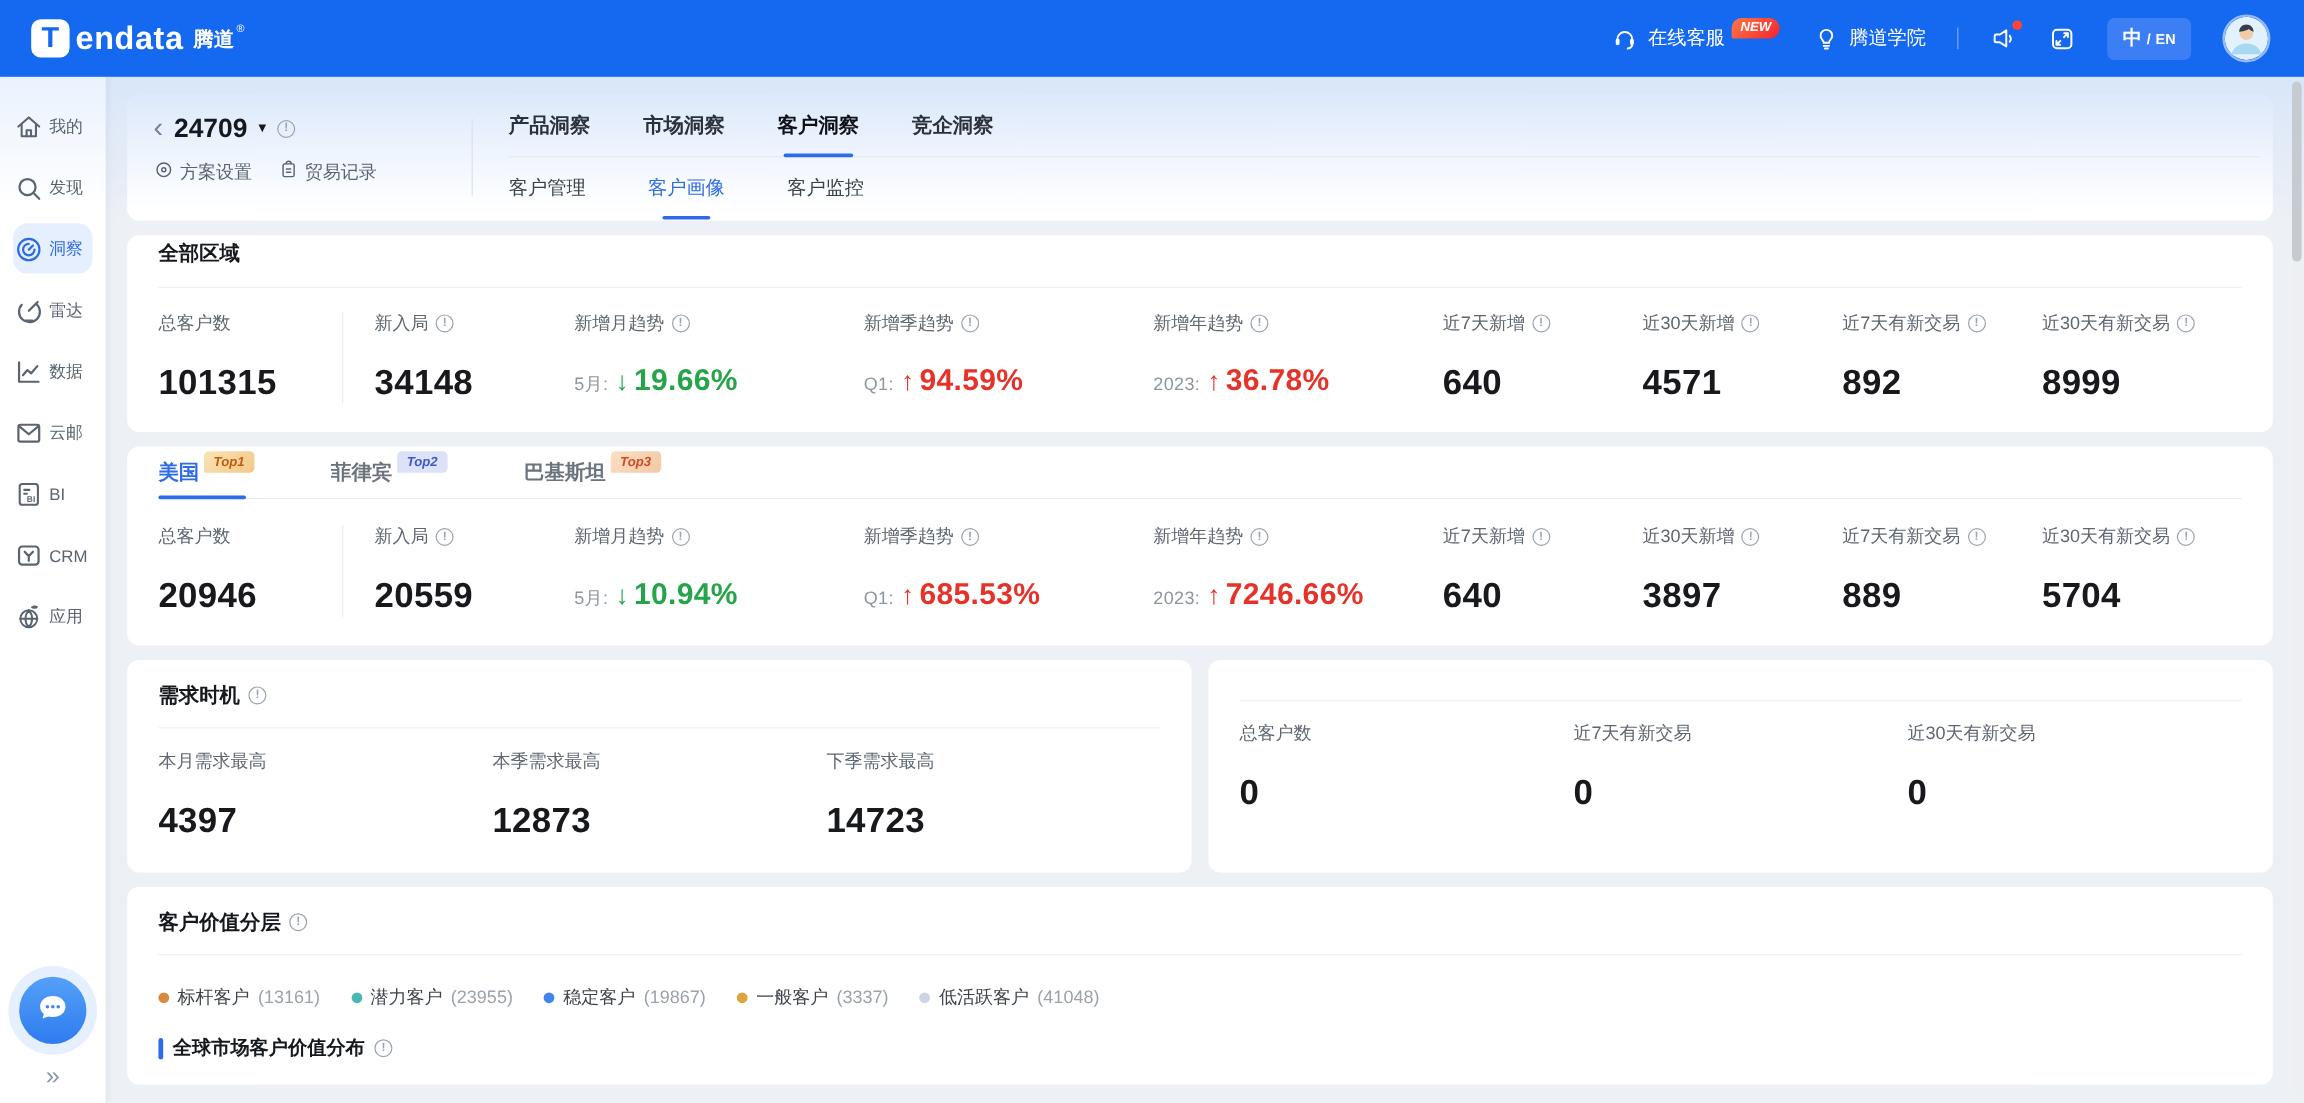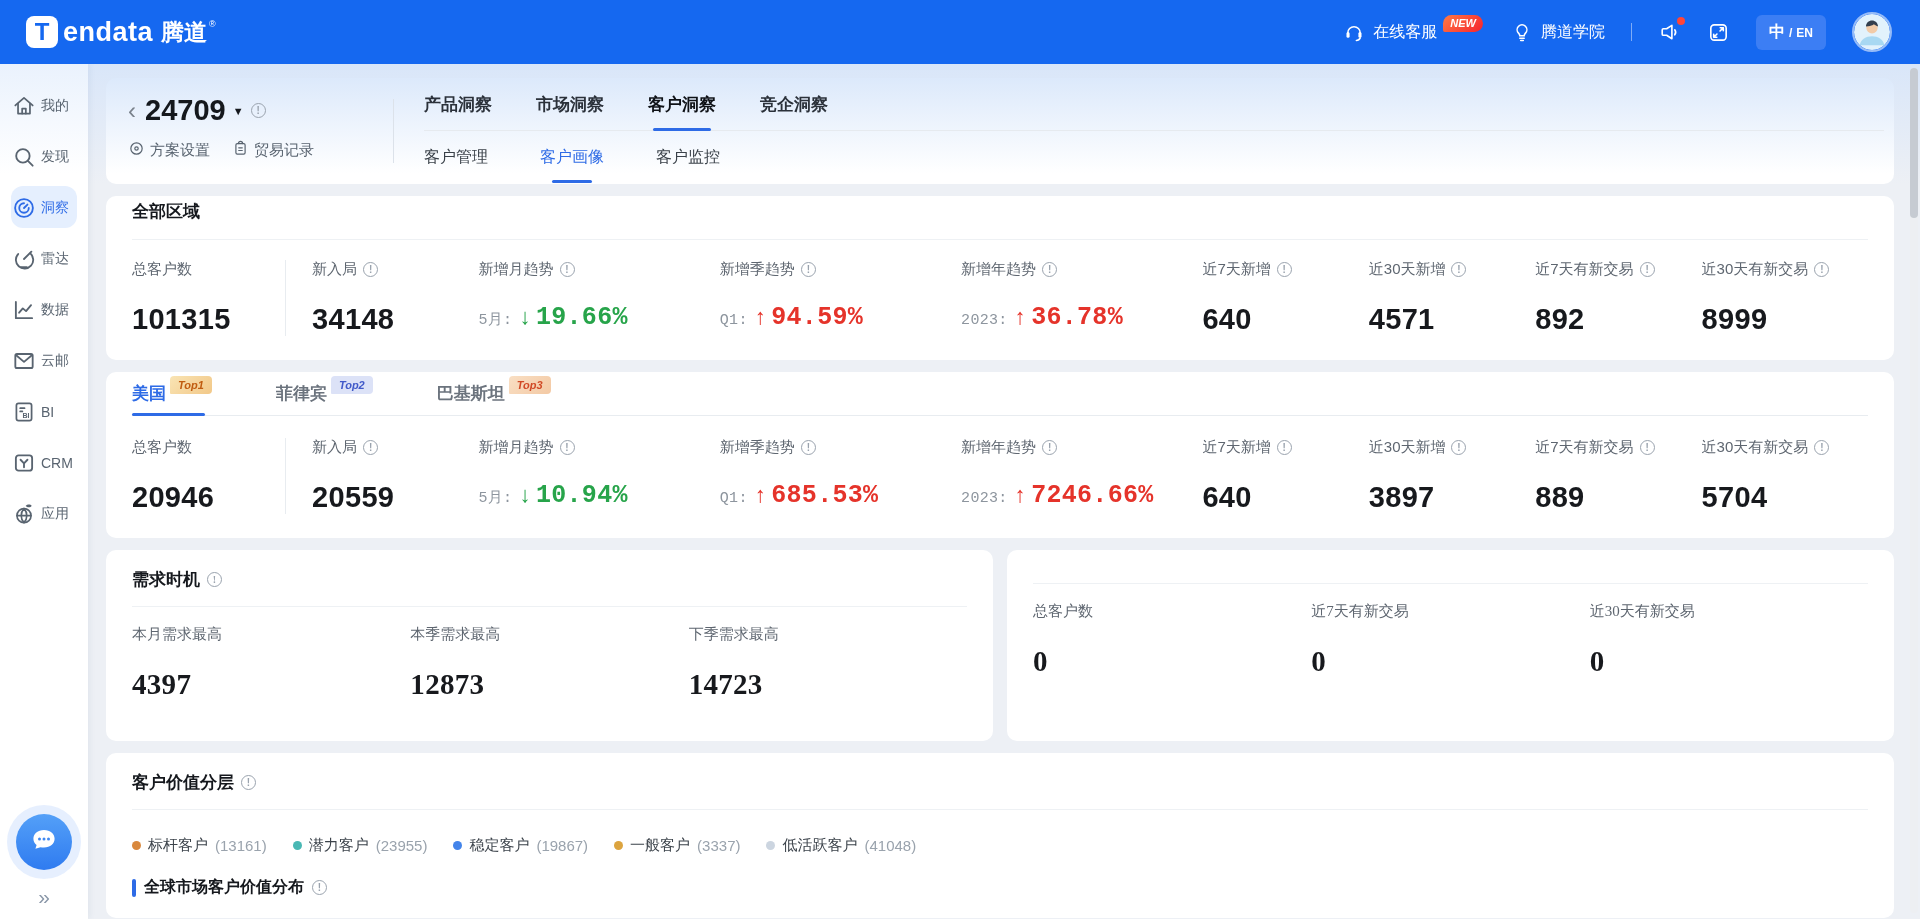--- a/index.html
+++ b/index.html
@@ -6,21 +6,21 @@
   html,body { width:1920px; height:919px; overflow:hidden;
     font-family:"Liberation Sans","DejaVu Sans",sans-serif; background:#EDF0F5; }
 
   
   .topbar { height:64px; background:#1568F0; display:flex; align-items:center;
     justify-content:space-between; padding:0 28px 0 26px; position:relative; z-index:5;}
   .logo { display:flex; align-items:center; gap:2px; cursor:pointer;}
   .logo-mark { width:32px; height:32px; background:#fff; color:#1568F0; border-radius:8px;
     font-weight:bold; font-size:24px; display:flex; align-items:center; justify-content:center; margin-right:3px;}
   .logo-text { color:#fff; font-size:27px; font-weight:bold; letter-spacing:.5px;}
-  .logo-cn { color:#fff; font-size:23px; margin-left:6px; font-weight:600;}
+  .logo-cn { color:#fff; font-size:17px; margin-left:6px; font-weight:600;}
   .logo-reg { color:#fff; font-size:9px; vertical-align:top; position:relative; top:-8px;}
   .topbar-right { display:flex; align-items:center; gap:26px; }
   .tb-item { display:flex; align-items:center; gap:8px; color:#fff; font-size:16px; cursor:pointer; position:relative;}
   .tb-item svg { display:block; }
   .new-badge { background:linear-gradient(135deg,#FF7A45,#F5222D); color:#fff; font-size:11px;
     font-weight:bold; font-style:italic; padding:2px 7px 3px; border-radius:9px 9px 9px 2px;
     position:relative; top:-9px; left:-2px;}
   .tb-divider { width:1px; height:18px; background:rgba(255,255,255,.45); }
   .tb-icon { position:relative; cursor:pointer; display:flex; align-items:center;}
   .red-dot { position:absolute; top:-4px; right:-4px; width:8px; height:8px; border-radius:50%;
@@ -59,21 +59,21 @@
   .info-circ { width:15px; height:15px; border-radius:50%; border:1px solid #9AA3AE; color:#9AA3AE;
     font-size:10px; font-weight:bold; display:inline-flex; align-items:center; justify-content:center;
     line-height:1; cursor:pointer; flex:none;}
 
   
   .header-card { height:106px; background:linear-gradient(180deg,#DCE9FB 0%,#FFFFFF 90%);
     display:flex; margin-bottom:12px; padding:0 10px 0 22px;}
   .hc-left { width:265px; padding-top:16px;}
   .plan-row { display:flex; align-items:center; gap:7px;}
   .back-btn { color:#7A828C; font-size:24px; line-height:1; cursor:pointer; margin-right:2px;}
-  .plan-id { font-size:29px; font-weight:bold; color:#15181D; cursor:pointer;}
+  .plan-id { font-size:22px; font-weight:bold; color:#15181D; cursor:pointer;}
   .plan-caret { font-size:11px; color:#15181D; cursor:pointer;}
   .plan-actions { display:flex; gap:22px; margin-top:13px;}
   .plan-action { display:flex; align-items:center; gap:5px; color:#596470; font-size:15px; cursor:pointer;}
   .hc-divider { width:1px; background:#DCE2EA; height:64px; align-self:center; margin-right:30px;}
   .hc-tabs { flex:1; display:flex; flex-direction:column;}
   .main-tabs { display:flex; gap:44px; height:53px; align-items:center; border-bottom:1px solid #E6EAEF;}
   .main-tab { font-size:17px; color:#2B313A; font-weight:600; cursor:pointer; position:relative;
     height:100%; display:flex; align-items:center;}
   .main-tab.active { color:#0E1116; font-weight:bold;}
   .main-tab.active::after { content:""; position:absolute; bottom:-1px; left:50%; transform:translateX(-50%);
@@ -90,42 +90,42 @@
   .h-divider { height:1px; background:#EEF1F4; }
 
   .overview-card { padding:4px 26px 24px; margin-bottom:12px;}
   .overview-card .h-divider { margin:16px 0 20px; }
   .stats-row { display:flex; }
   .stat-cell { flex:1; min-width:0; }
   .stat-cell.wide { flex:1.45; }
   .stat-cell.first { flex:.92; border-right:1px solid #E8ECF0; margin-right:26px;}
   .stat-label { display:flex; align-items:center; gap:6px; font-size:15px; color:#5E6670;}
   .stat-value { margin-top:24px; font-size:29px; font-weight:bold; color:#17191D; letter-spacing:.3px;}
-  .stat-value.trend { display:flex; align-items:baseline; gap:4px;font-family:Liberation Mono, monospace;}
+  .stat-value.trend { display:flex; align-items:baseline; gap:4px;}
   .trend-prefix { font-size:15px; color:#8D959E; font-weight:normal; margin-right:2px;}
   .trend-arrow { font-size:22px; font-weight:bold;}
   .trend-pct { font-size:25px; font-weight:bold;}
 
   .country-card { padding:0 26px 24px; margin-bottom:12px;}
   .country-tabs { display:flex; gap:64px; height:44px; align-items:center; border-bottom:1px solid #E8ECF0;
     margin-bottom:22px;}
   .country-tab { display:flex; align-items:flex-start; gap:4px; cursor:pointer; position:relative; height:100%;
     align-items:center;}
   .country-name { font-size:17px; color:#6B737D; font-weight:600;}
   .country-tab.active .country-name { color:#2E6BE6; }
   .country-tab.active::after { content:""; position:absolute; bottom:-1px; left:0; width:92%; height:3px;
     border-radius:2px; background:#2E6BE6;}
   .top-badge { font-size:11px; font-weight:bold; font-style:italic; padding:3px 8px; border-radius:4px 4px 4px 1px;
     position:relative; top:-9px;}
   .top1 { background:linear-gradient(135deg,#F9E4B4,#F2C888); color:#C05C10;}
   .top2 { background:#DCE2F7; color:#4059C9;}
   .top3 { background:linear-gradient(135deg,#F9DFC4,#F3C9A4); color:#D14A26;}
 
   .two-col { display:flex; gap:14px; margin-bottom:12px;}
-  .two-col .card { flex:1; padding:18px 26px 40px;font-family:Liberation Serif, serif;}
+  .two-col .card { flex:1; padding:18px 26px 26px;}
   .two-col .h-divider { margin:15px 0 18px;}
 
   .value-card { padding:18px 26px 20px; }
   .value-card .h-divider { margin:15px 0 0; }
   .legend-row { display:flex; gap:26px; margin:26px 0 22px; flex-wrap:wrap;}
   .legend-item { display:flex; align-items:center; gap:7px; cursor:pointer;}
   .legend-dot { width:9px; height:9px; border-radius:50%; flex:none;}
   .legend-label { font-size:15px; color:#3C434B;}
   .legend-count { font-size:15px; color:#9AA3AD;}
   .subsection-title { display:flex; align-items:center; gap:8px; font-size:16px; font-weight:bold; color:#15181D;}

